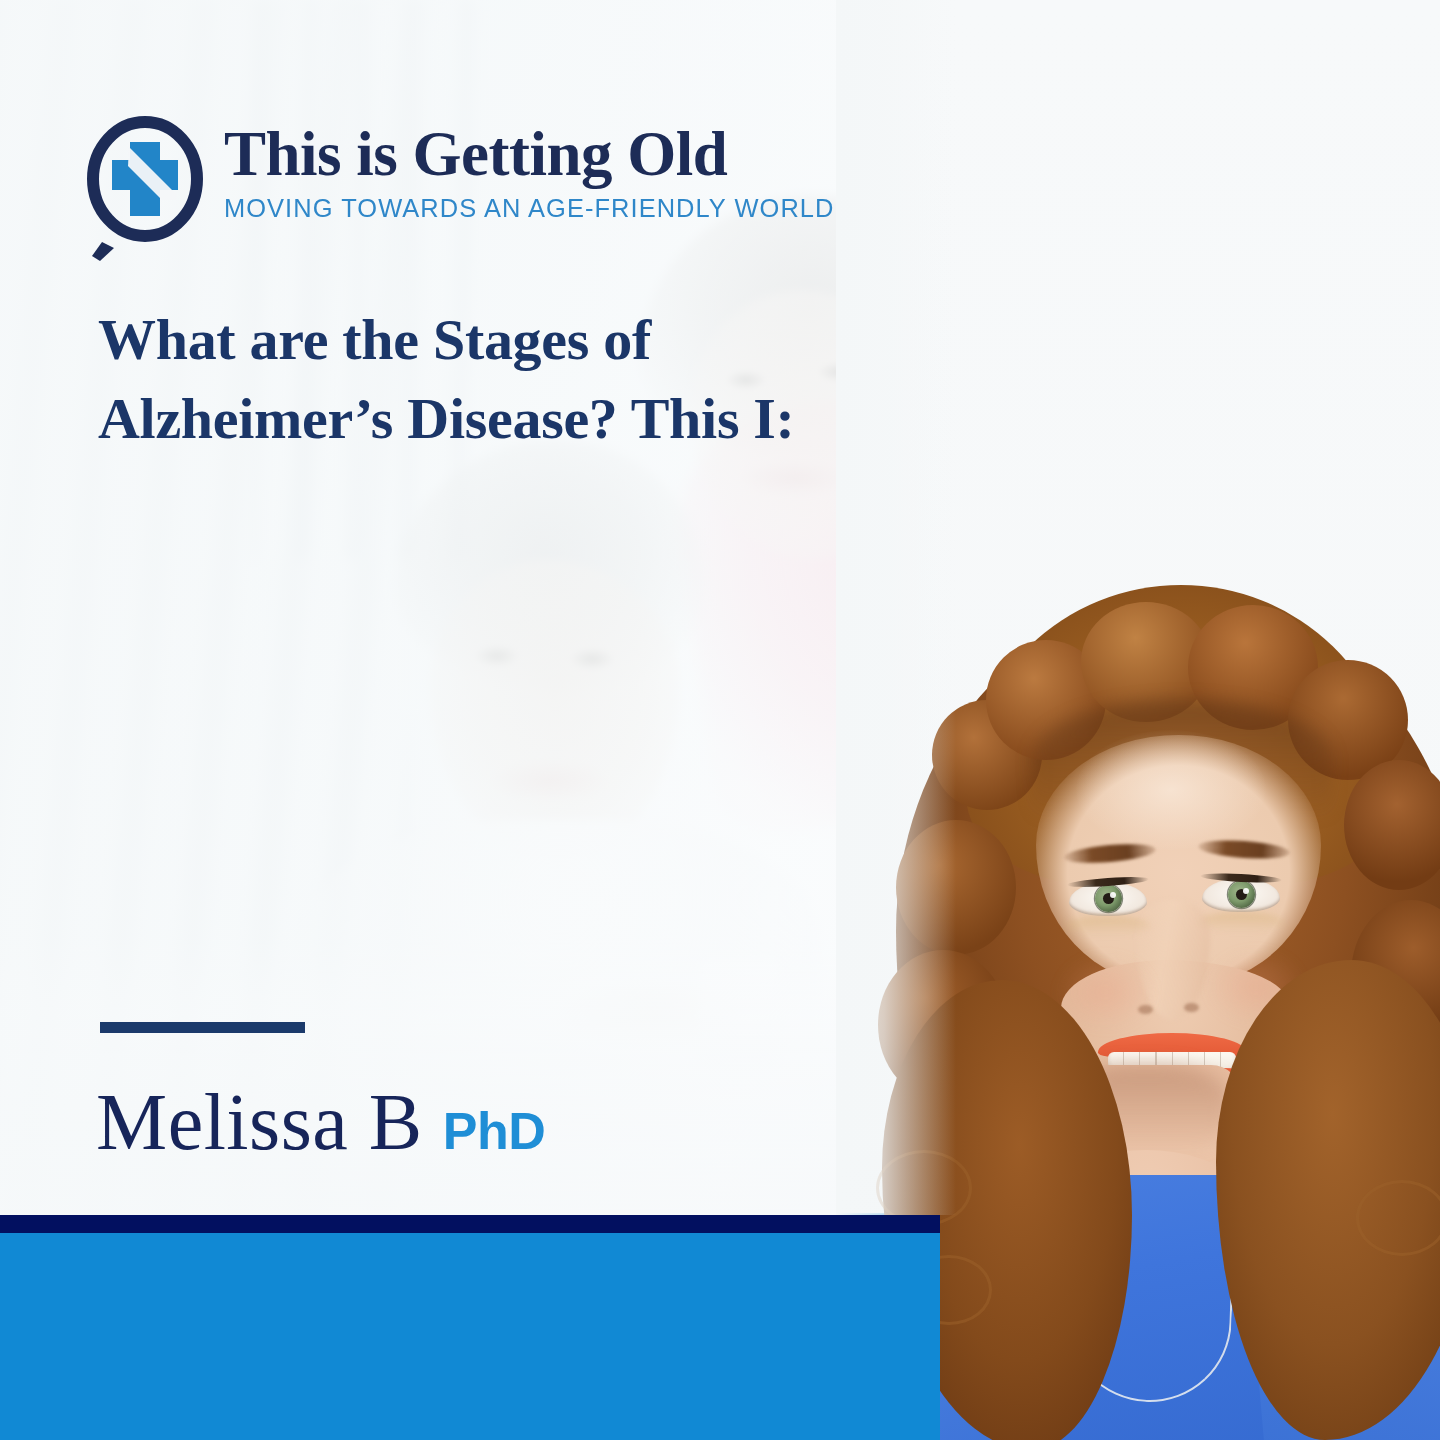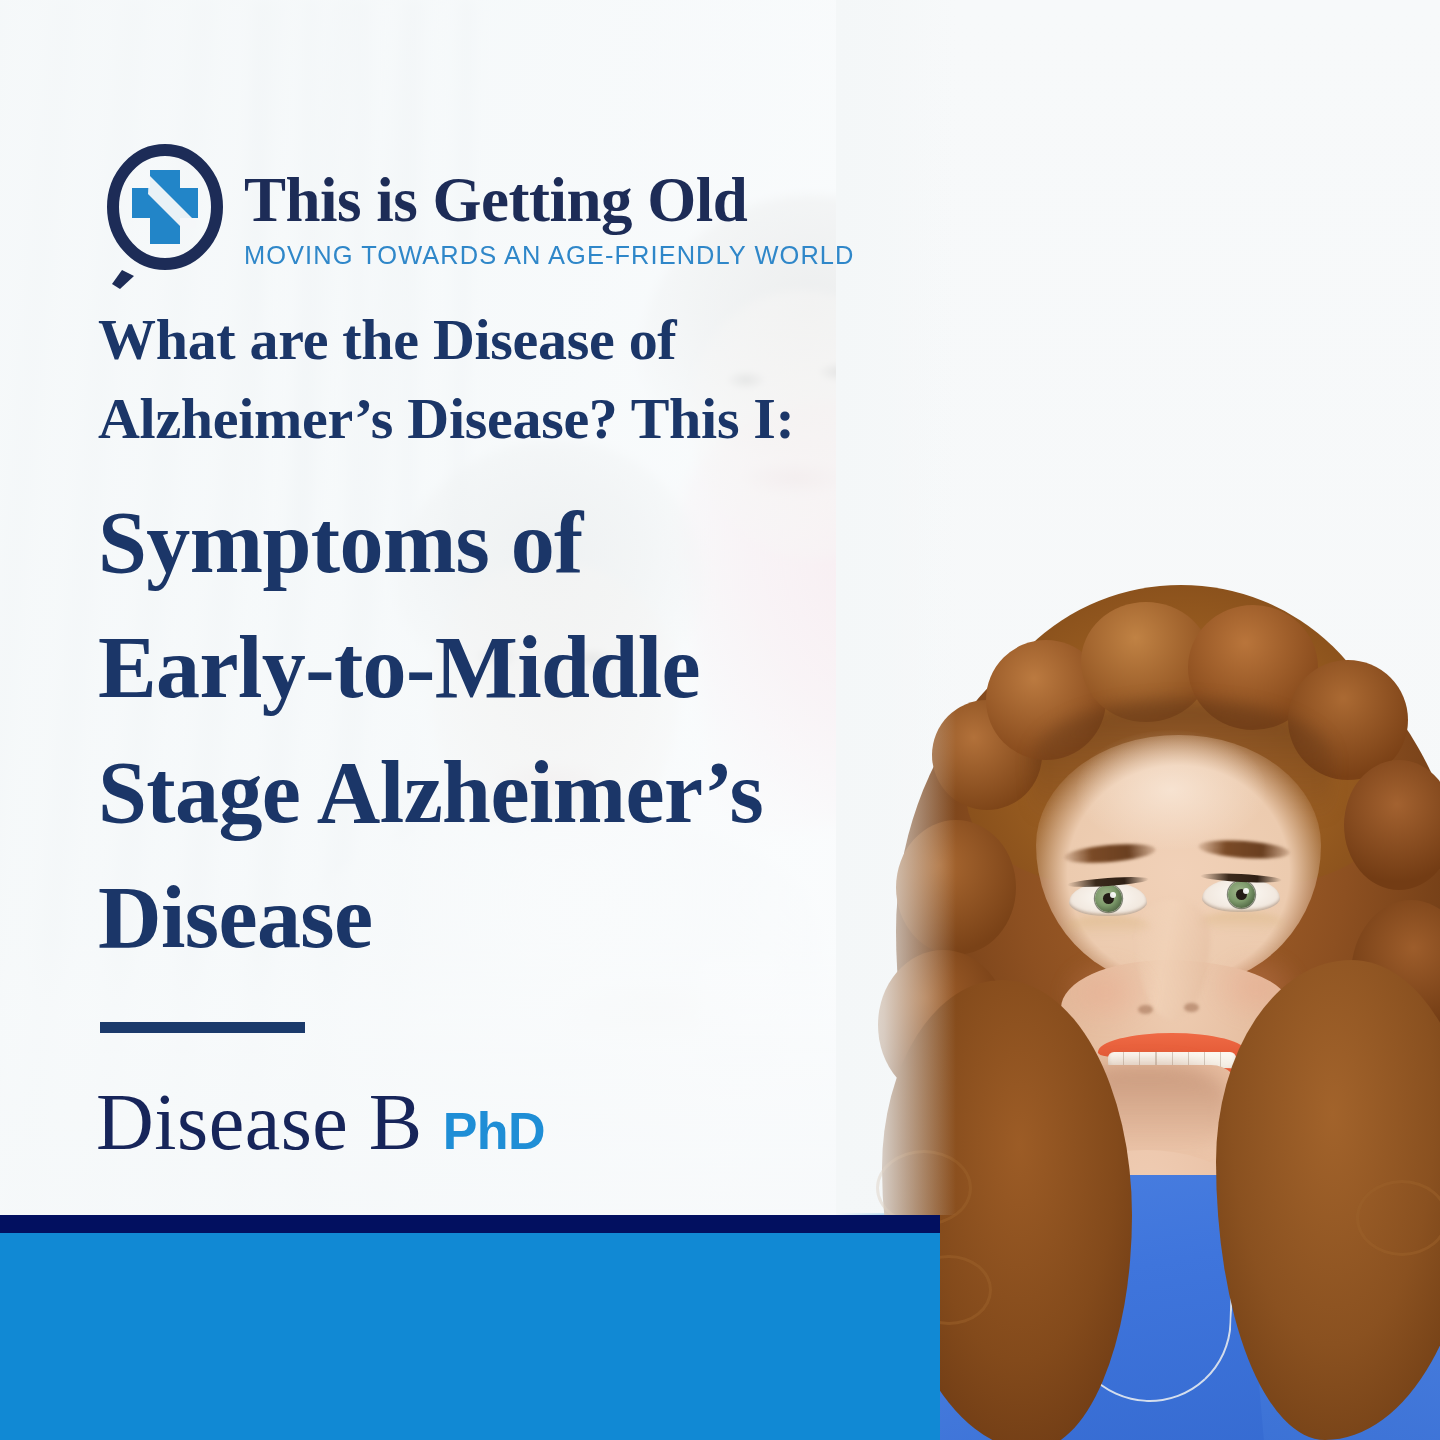--- a/index.html
+++ b/index.html
@@ -160,22 +160,22 @@
     position:absolute;inset:0;
     background:linear-gradient(100deg,
       rgba(246,249,250,.92) 0%,
       rgba(247,250,251,.80) 30%,
       rgba(250,252,253,.74) 55%,
       rgba(245,248,250,.86) 100%);
   }
 
   
   .logo{
-    position:absolute;left:104px;top:116px;
-    display:flex;align-items:center;margin-top:28px;
+    position:absolute;left:84px;top:116px;
+    display:flex;align-items:flex-start;
   }
   .logo-mark{
     position:relative;width:122px;height:145px;flex:0 0 auto;
   }
   .logo-mark svg{display:block;width:122px;height:145px;}
   .logo-text{margin-left:18px;padding-top:8px;}
   .logo-title{
     font-family:"Liberation Serif",serif;
     font-weight:bold;
     font-size:63px;
@@ -612,33 +612,27 @@
       </svg>
     </div>
     <div class="logo-text">
       <div class="logo-title">This is Getting Old</div>
       <div class="logo-tagline">MOVING TOWARDS AN AGE-FRIENDLY WORLD</div>
     </div>
   </div>
 
   <div class="headline-block">
     <div class="kicker">
-      <span>What are the Disease of</span>
+      <span>What are the Stages of</span>
       <span>Alzheimer’s Disease? This I:</span>
     </div>
-    <div class="headline">
-      <span>Symptoms of</span>
-      <span>Early-to-Middle</span>
-      <span>Stage Alzheimer’s</span>
-      <span>Disease</span>
-    </div>
   </div>
 
   <div class="divider"></div>
   <div class="byline">
-    <span class="byline-name">Disease B</span>
+    <span class="byline-name">Melissa B</span>
     <span class="byline-degree">PhD</span>
   </div>
 
   <div class="bar-navy"></div>
   <div class="bar-blue"></div>
 
 </div>
 
 </body></html>

